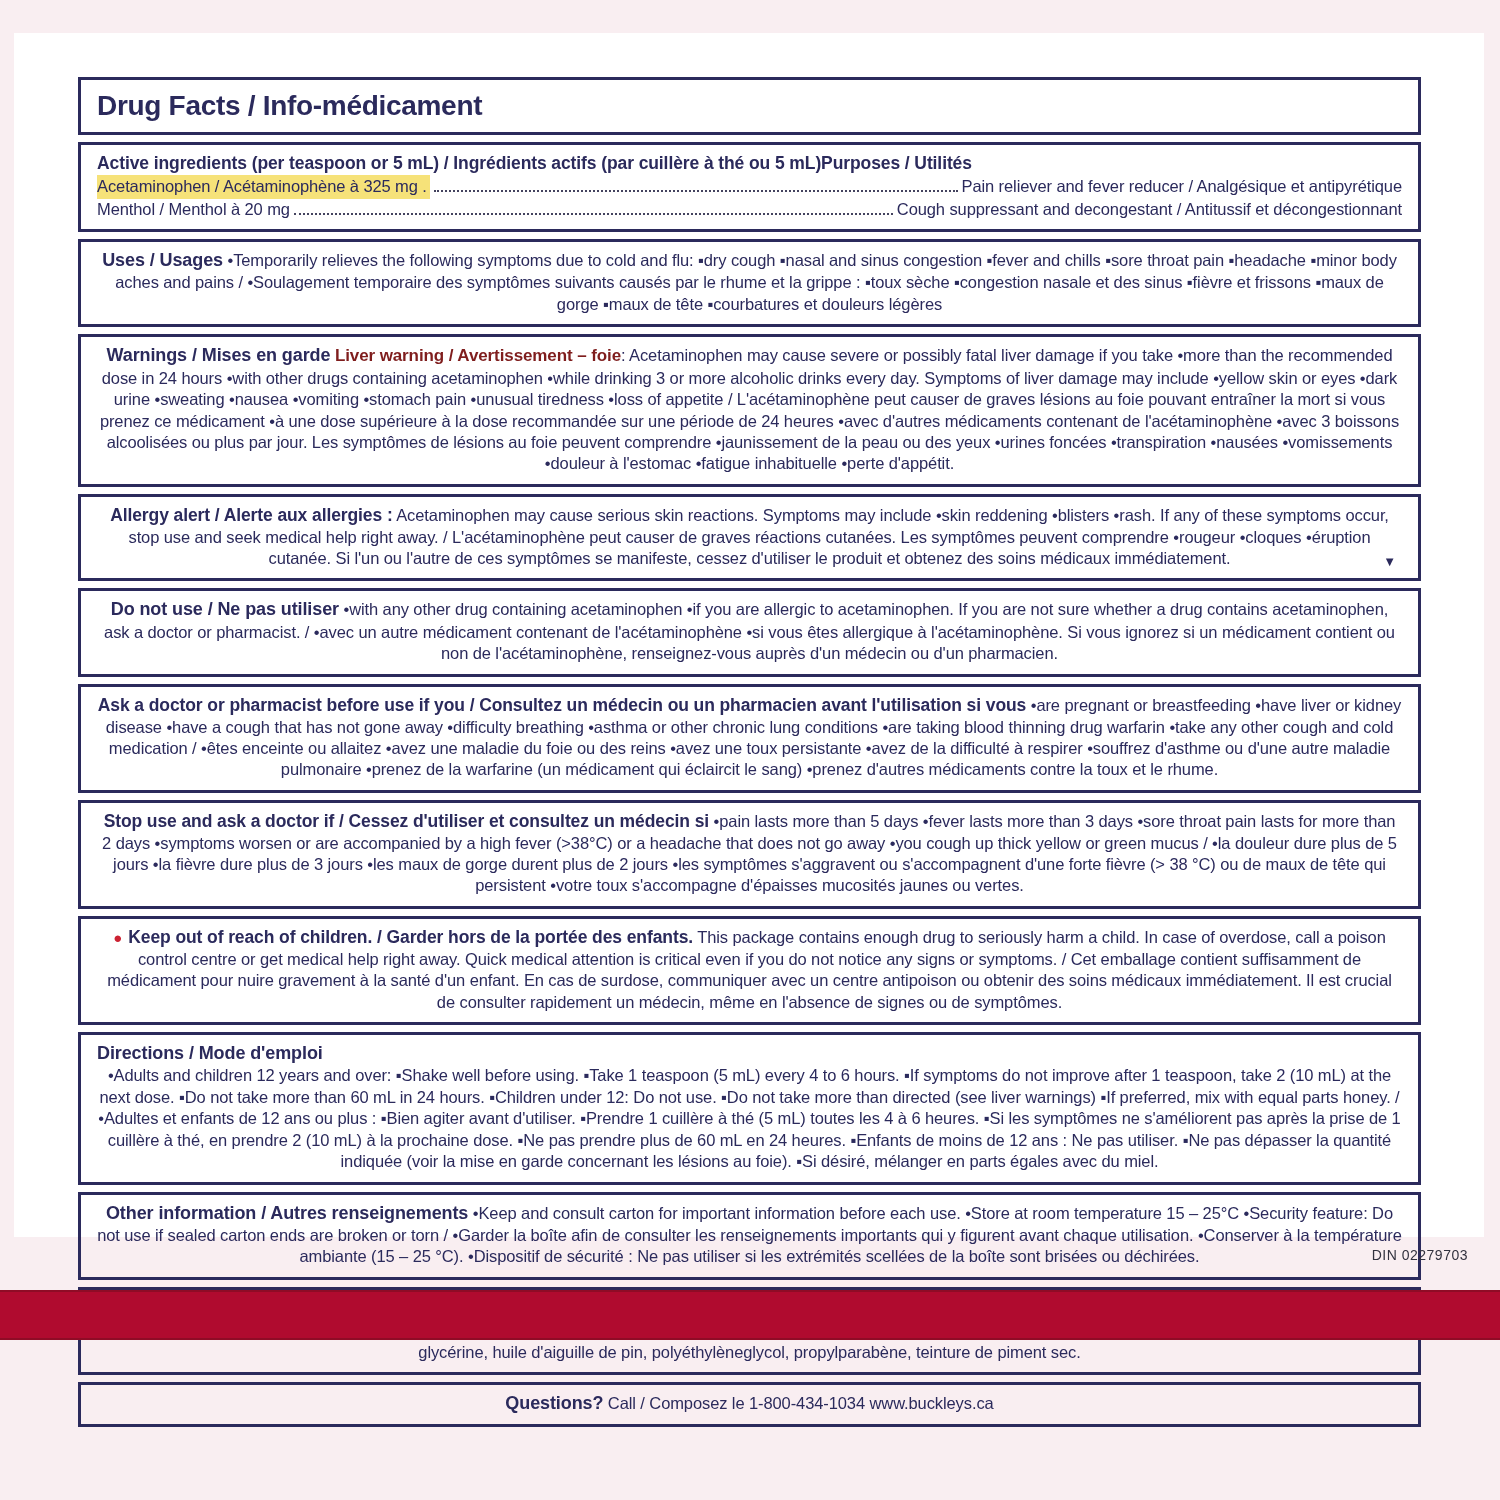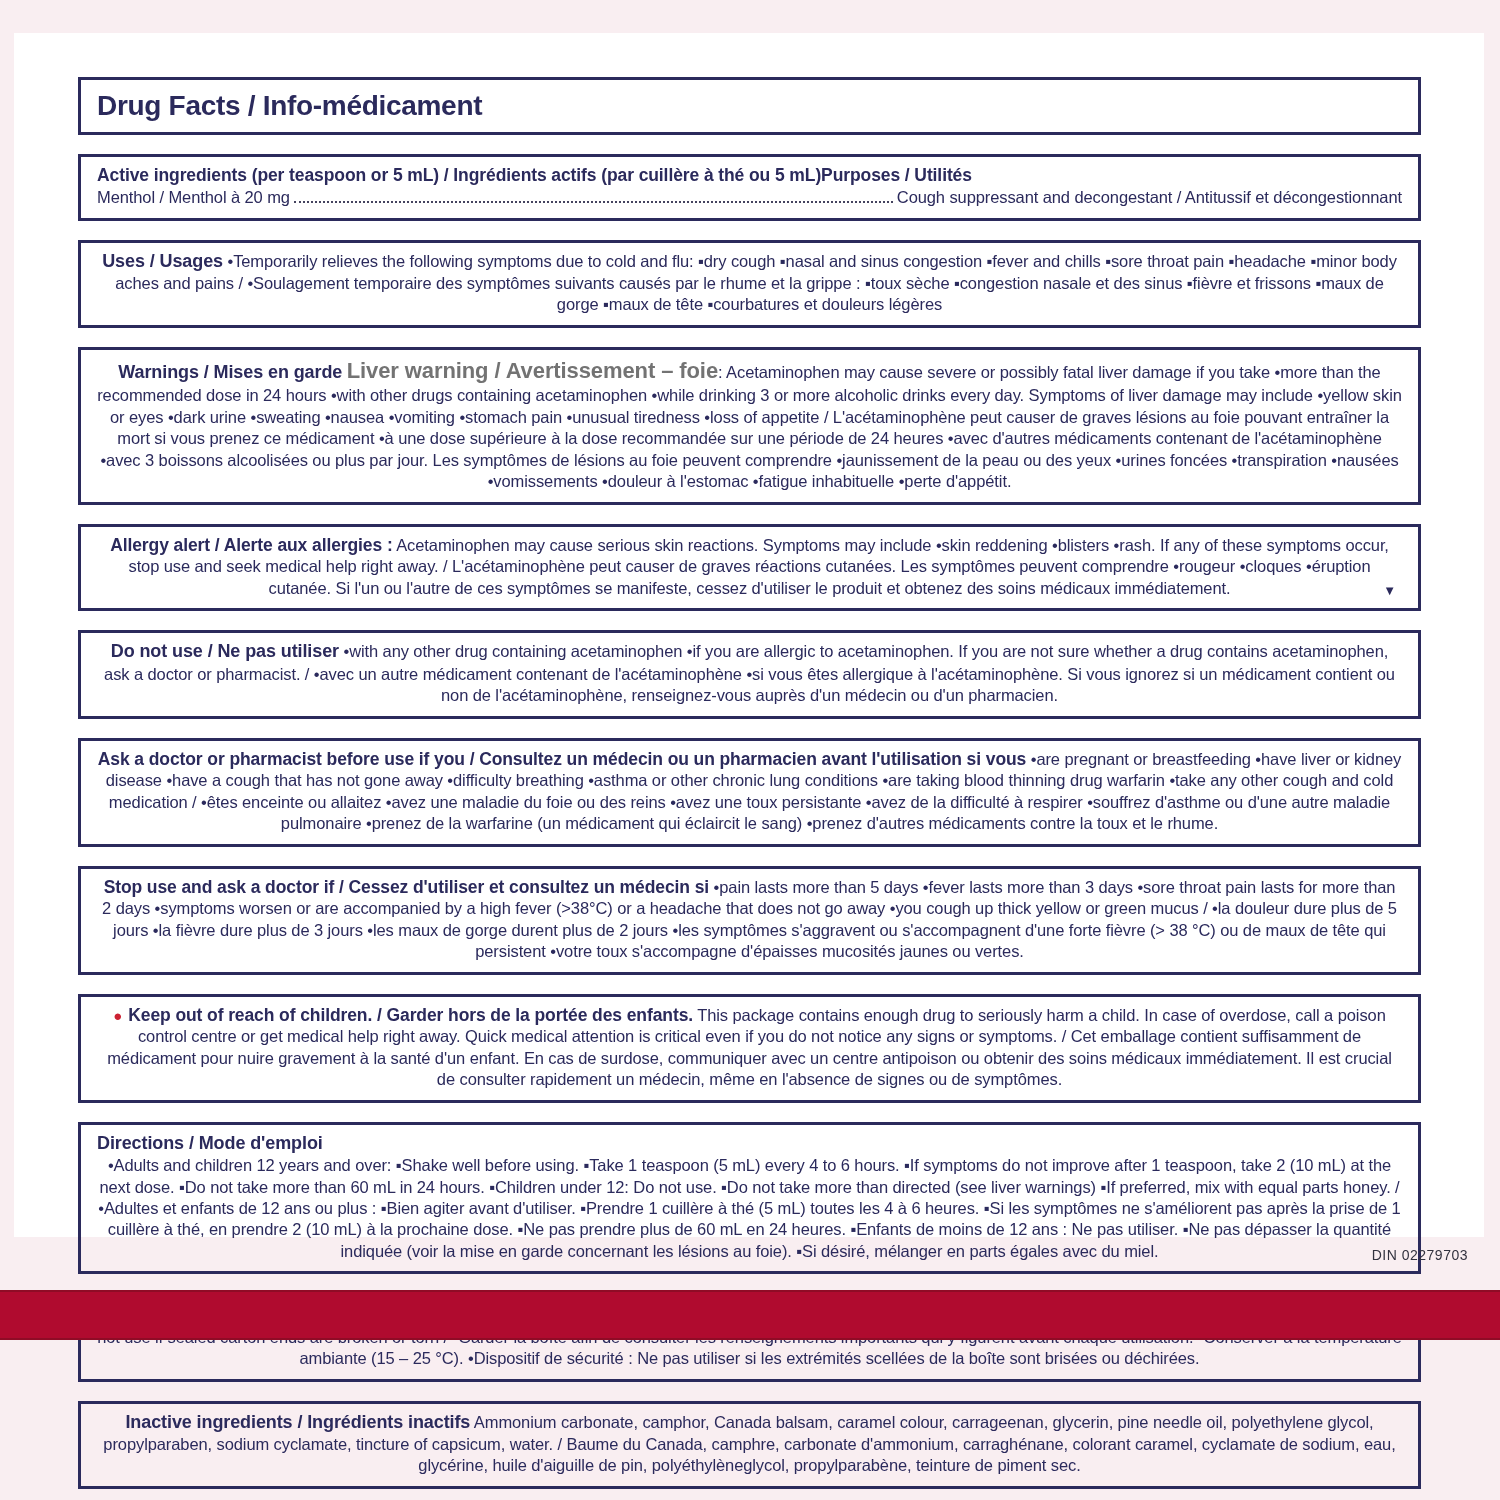--- a/index.html
+++ b/index.html
@@ -12,36 +12,36 @@
   .panel{
     position:absolute;left:14px;top:33px;width:1470px;height:1204px;
     background:#ffffff;
   }
   .factsbox{
     position:absolute;left:64px;top:44px;width:1343px;
     color:#2b2a5c;
   }
   .sec{
     border:3px solid #2b2a5c;
-    margin-bottom:19px;
+    margin-bottom:7px;
     padding:7px 16px 9px 16px;
     font-size:16.5px;line-height:1.3;letter-spacing:-0.1px;
     position:relative;
     box-sizing:border-box;
   }
   .titlebox{padding:8px 16px;}
   .title{font-size:28px;font-weight:bold;letter-spacing:-0.3px;}
   .h{font-weight:bold;font-size:17.5px;}
   .h-big{font-weight:bold;font-size:18px;}
   p{margin:0;text-align:center;}
   .row{display:flex;align-items:baseline;white-space:nowrap;}
   .row .leader{flex:1;border-bottom:2px dotted #44435f;margin:0 4px 3px 4px;min-width:20px;}
   .hdr{display:flex;align-items:baseline;}
   .hl{background:#f6e279;padding:1px 3px 1px 0;}
-  .redtxt{color:#737373;font-weight:bold;font-size:22px;}
+  .redtxt{color:#7f1d1d;font-weight:bold;font-size:17px;}
   .reddot{color:#cc2233;font-size:15px;margin-right:6px;}
   .tri{position:absolute;right:22px;bottom:8px;font-size:13px;color:#2b2a5c;}
   .din{
     position:absolute;top:1247px;right:32px;
     font-size:14px;color:#32323f;letter-spacing:0.5px;
   }
   .bottombar{
     position:absolute;top:1290px;left:0;width:1500px;height:50px;
     background:#b00b2f;
     border-top:2px solid #8f0c26;border-bottom:2px solid #8f0c26;
@@ -55,20 +55,25 @@
   <div class="factsbox">
 
     <div class="sec titlebox">
       <span class="title">Drug Facts / Info-médicament</span>
     </div>
 
     <div class="sec">
       <div class="hdr">
         <span class="h">Active ingredients (per teaspoon or 5 mL) / Ingrédients actifs (par cuillère à thé ou 5 mL)</span>
         <span class="h">Purposes / Utilités</span>
+      </div>
+      <div class="row">
+        <span class="hl">Acetaminophen / Acétaminophène à 325 mg .</span>
+        <span class="leader"></span>
+        <span>Pain reliever and fever reducer / Analgésique et antipyrétique</span>
       </div>
       <div class="row">
         <span>Menthol / Menthol à 20 mg</span>
         <span class="leader"></span>
         <span>Cough suppressant and decongestant / Antitussif et décongestionnant</span>
       </div>
     </div>
 
     <div class="sec">
       <p><span class="h-big">Uses / Usages</span>

